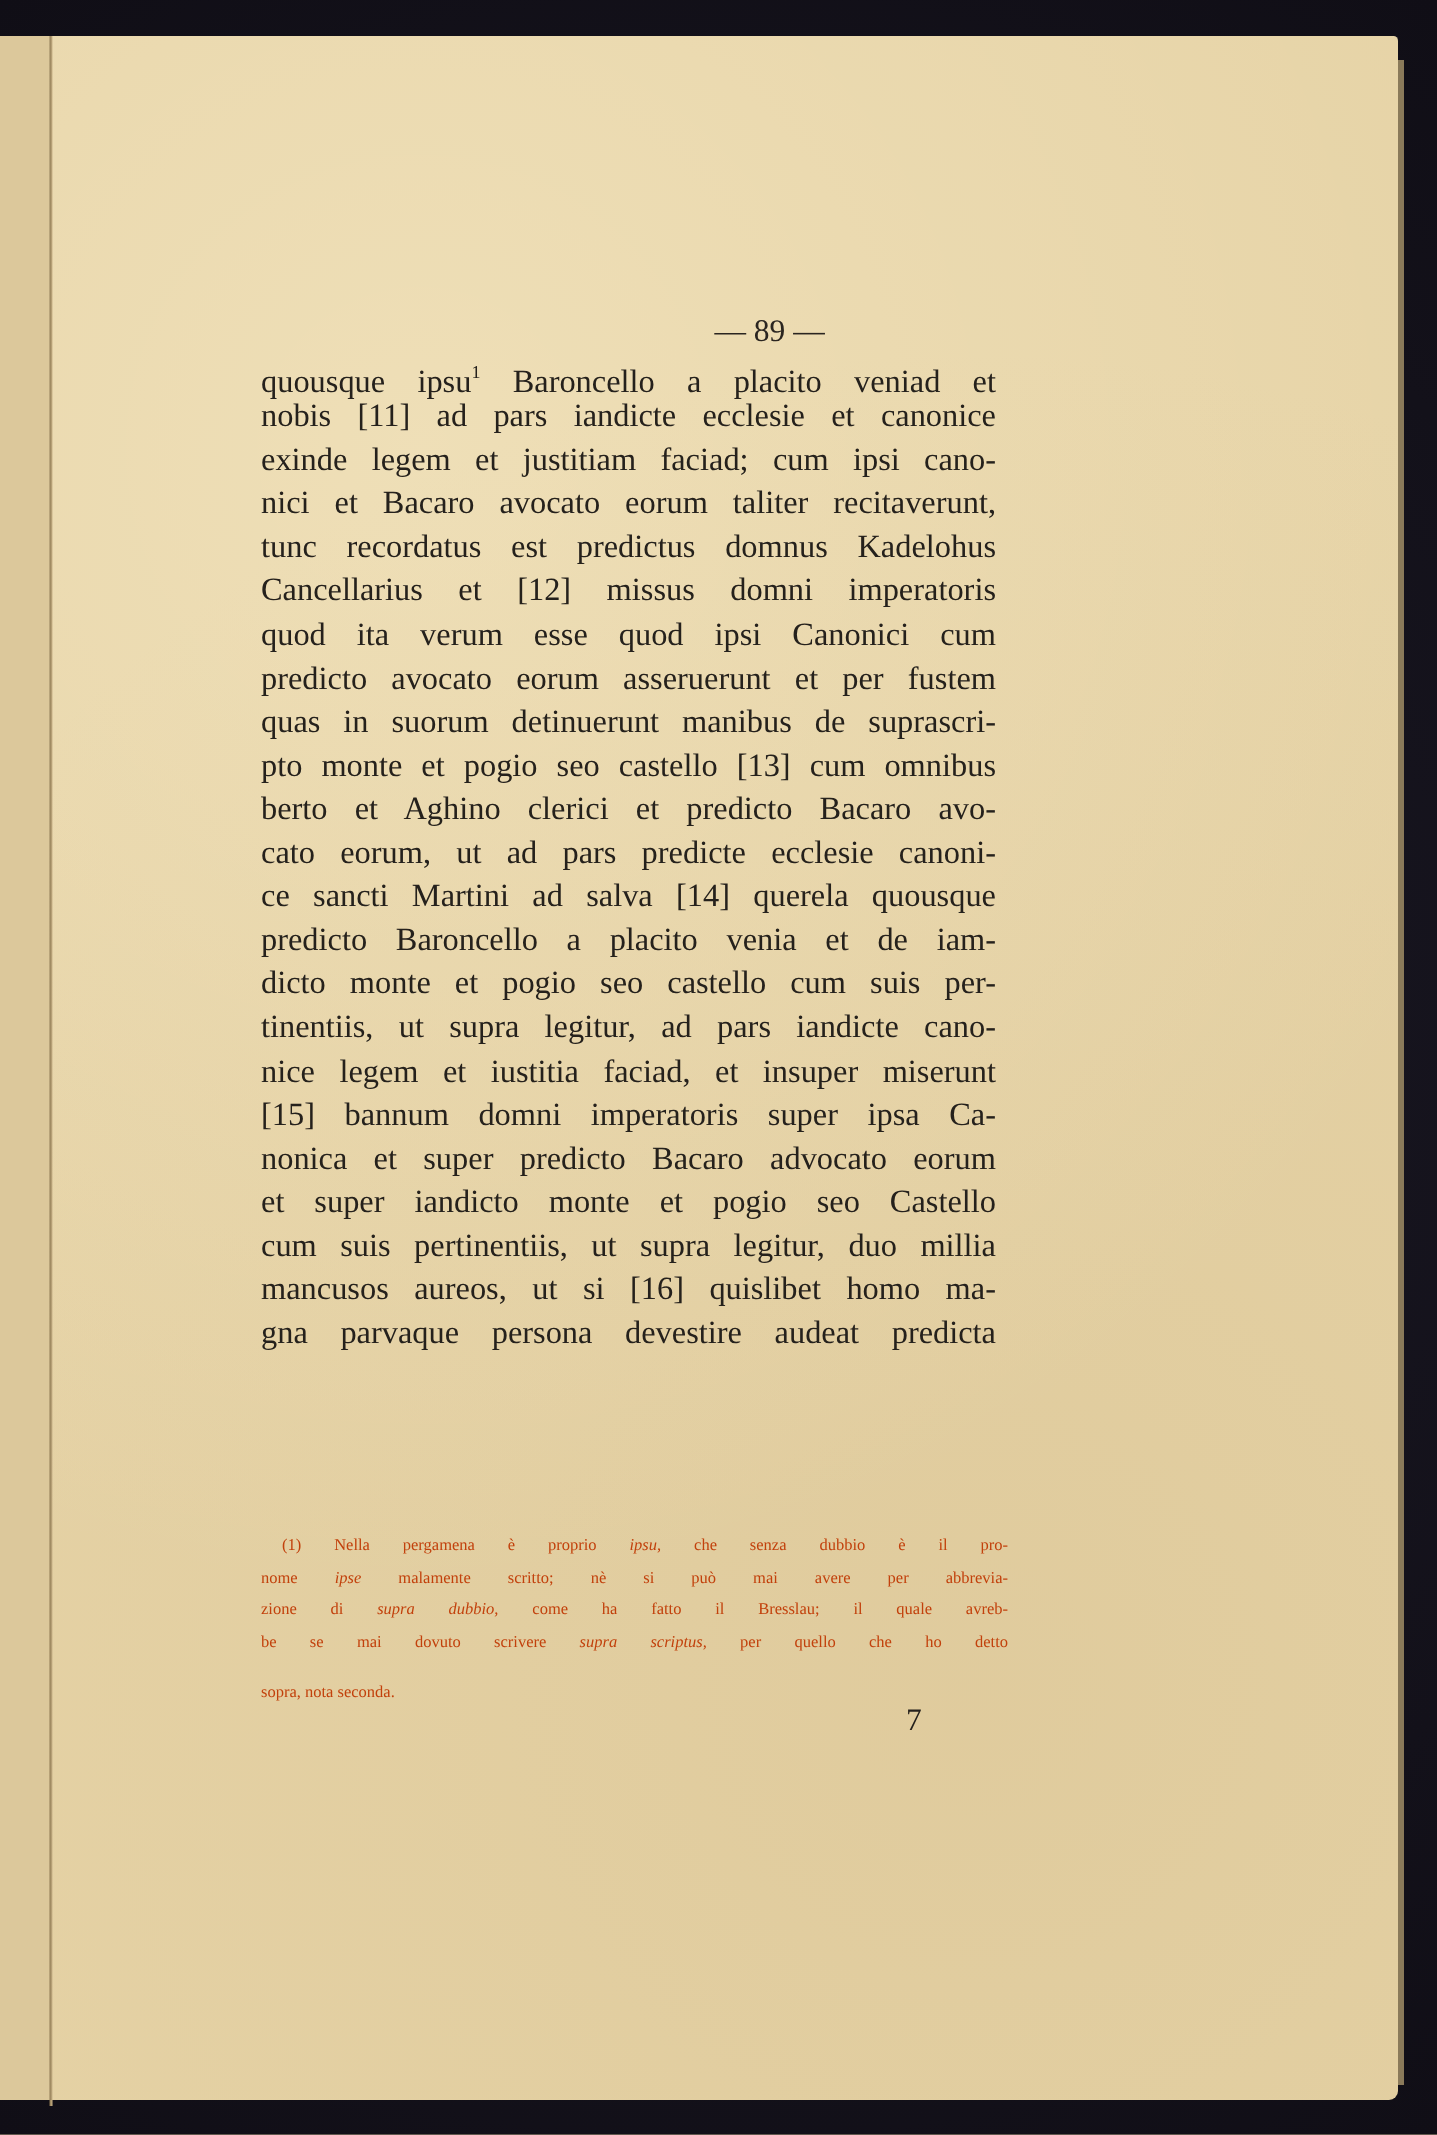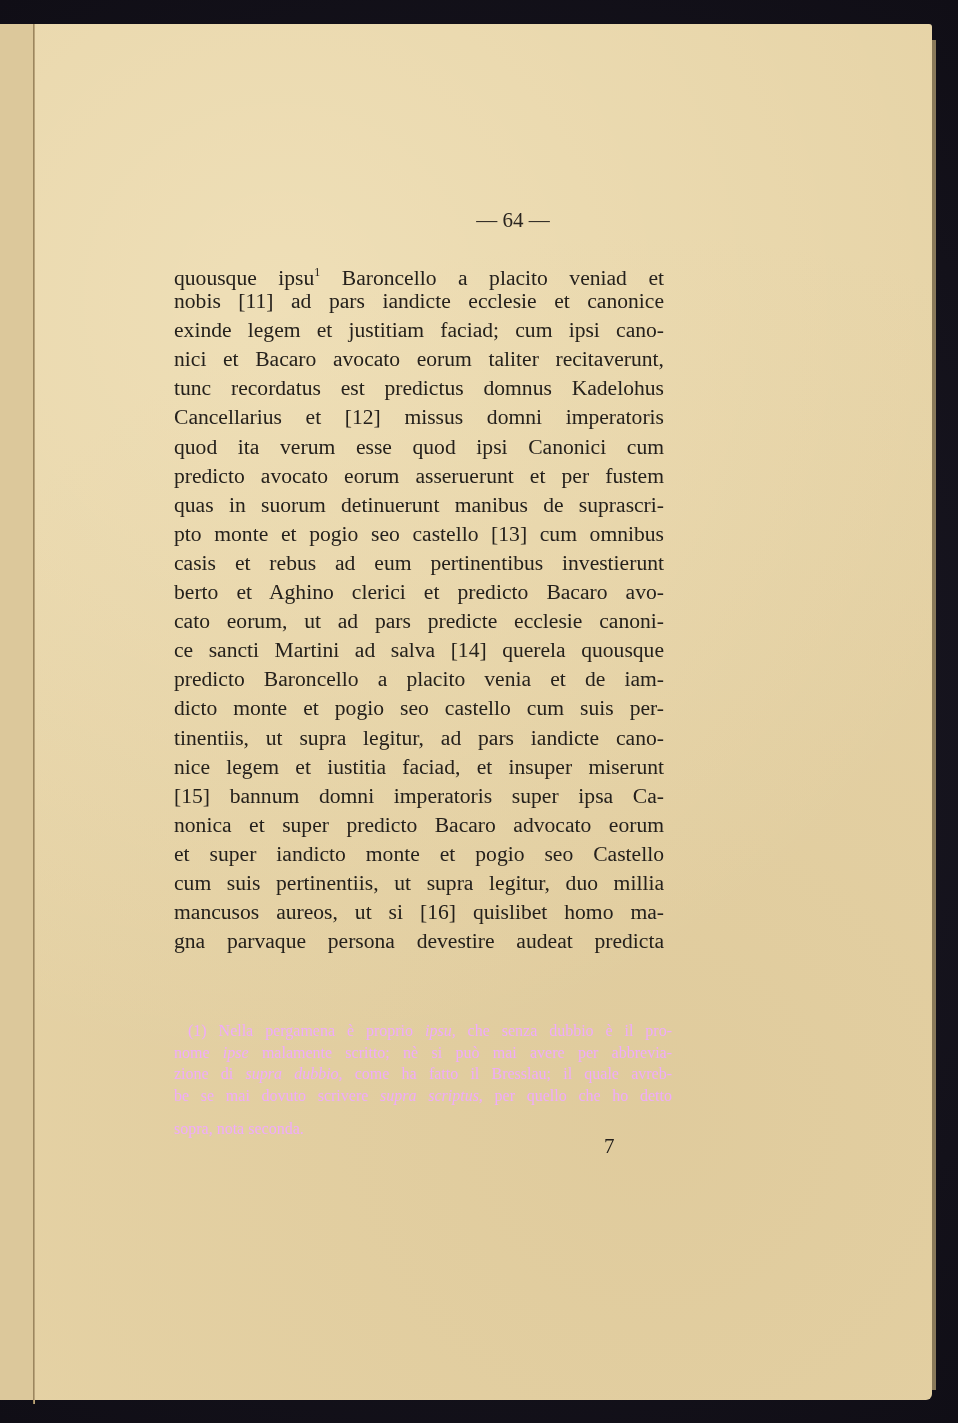--- a/index.html
+++ b/index.html
@@ -34,37 +34,37 @@
       position: absolute; left: 0; top: 24px; width: 33px; height: 1376px;
       background: #dcc89b;
     }
     .page-number {
       position: absolute; left: 0; width: 958px; top: 208px;
       text-align: center;
       font-size: 21px; color: #2a2520;
       padding-left: 68px; box-sizing: border-box;
     }
     .body-text {
-      position: absolute; left: 174px; top: 258px; width: 490px;
+      position: absolute; left: 174px; top: 234px; width: 490px;
       color: #25211c;
       font-size: 21.6px;
       line-height: 29.1px;
     }
     .line {
       display: block;
       text-align: justify;
       text-align-last: justify;
       white-space: nowrap;
       height: 29.1px;
     }
     .sup { font-size: 12px; vertical-align: 9px; }
     .footnotes {
       position: absolute; left: 174px; top: 1020px; width: 498px;
-      color: #f0abfc;
-      font-size: 16px;
+      color: #c2410c;
+      font-size: 11px;
       line-height: 21.6px;
     }
     .fn-line {
       display: block;
       text-align: justify;
       text-align-last: justify;
       white-space: nowrap;
     }
     .fn-line.first { padding-left: 14px; }
     .fn-line.last { text-align-last: left; margin-top: 12px; }
@@ -76,34 +76,33 @@
   </style>
 </head>
 <body>
 
 <div class="backdrop"></div>
 <div class="page"></div>
 <div class="left-sliver"></div>
 <div class="gutter-fold"></div>
 <div class="page-edge-right"></div>
 
-<div class="page-number">— 64 —</div>
+<div class="page-number">— 89 —</div>
 
 <div class="body-text">
   <span class="line"><span>quousque ipsu</span><span class="sup">1</span><span> Baroncello a placito veniad et</span></span>
   <span class="line">nobis [11] ad pars iandicte ecclesie et canonice</span>
   <span class="line">exinde legem et justitiam faciad; cum ipsi cano-</span>
   <span class="line">nici et Bacaro avocato eorum taliter recitaverunt,</span>
   <span class="line">tunc recordatus est predictus domnus Kadelohus</span>
   <span class="line">Cancellarius et [12] missus domni imperatoris</span>
   <span class="line">quod ita verum esse quod ipsi Canonici cum</span>
   <span class="line">predicto avocato eorum asseruerunt et per fustem</span>
   <span class="line">quas in suorum detinuerunt manibus de suprascri-</span>
   <span class="line">pto monte et pogio seo castello [13] cum omnibus</span>
-  <span class="line">casis et rebus ad eum pertinentibus investierunt</span>
   <span class="line">berto et Aghino clerici et predicto Bacaro avo-</span>
   <span class="line">cato eorum, ut ad pars predicte ecclesie canoni-</span>
   <span class="line">ce sancti Martini ad salva [14] querela quousque</span>
   <span class="line">predicto Baroncello a placito venia et de iam-</span>
   <span class="line">dicto monte et pogio seo castello cum suis per-</span>
   <span class="line">tinentiis, ut supra legitur, ad pars iandicte cano-</span>
   <span class="line">nice legem et iustitia faciad, et insuper miserunt</span>
   <span class="line">[15] bannum domni imperatoris super ipsa Ca-</span>
   <span class="line">nonica et super predicto Bacaro advocato eorum</span>
   <span class="line">et super iandicto monte et pogio seo Castello</span>

